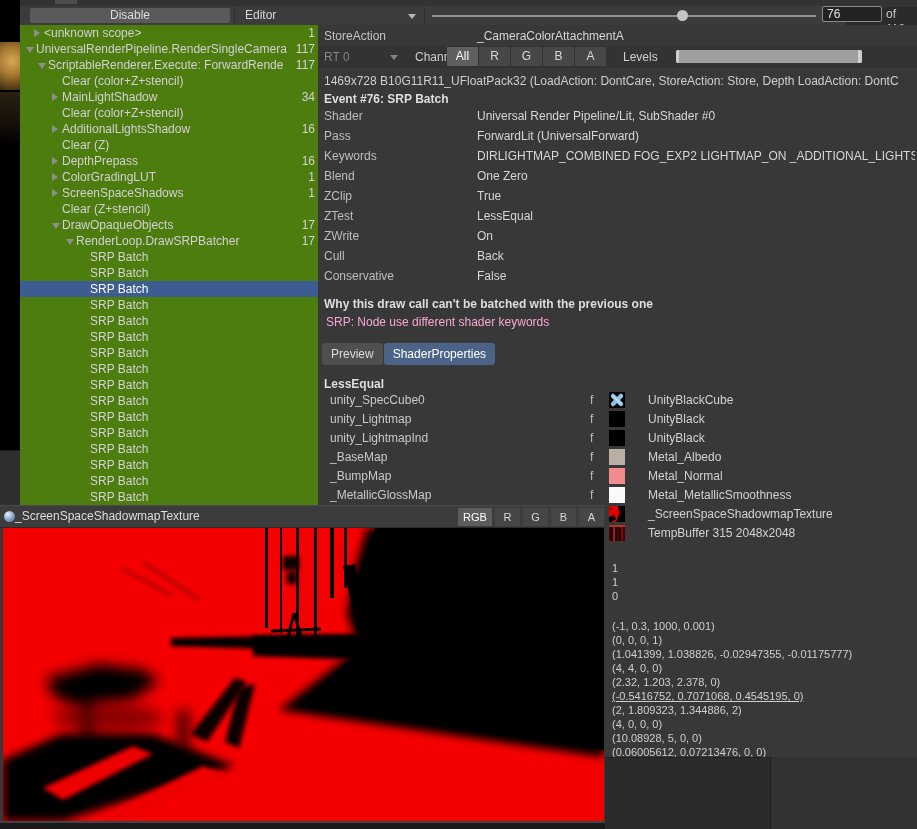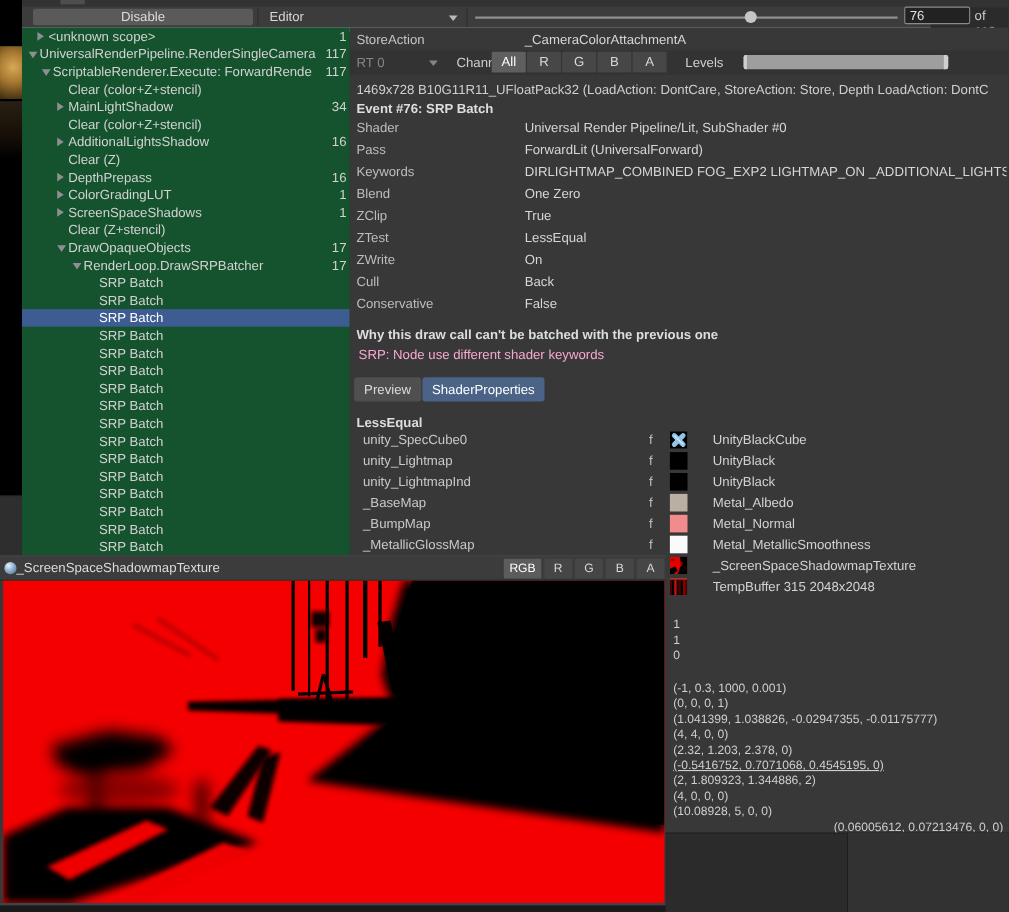--- a/index.html
+++ b/index.html
@@ -34,21 +34,21 @@
   .dd-arrow{position:absolute;right:6px;top:6px;width:0;height:0;
     border-left:4px solid transparent;border-right:4px solid transparent;border-top:5px solid #b8b8b8;}
   #frame-slider{left:412px;top:0;width:384px;height:19px;}
   #frame-track{position:absolute;left:0;top:9px;width:384px;height:2px;background:#8f8f8f;}
   #frame-thumb{position:absolute;left:245px;top:4px;width:11px;height:11px;border-radius:50%;background:#c6c6c6;}
   #frame-field{left:802px;top:0;width:54px;height:14px;background:#222;border:1px solid #8a8a8a;border-radius:2px;
     color:#e0e0e0;line-height:14px;padding-left:4px;}
   #frame-total{left:866px;top:1px;line-height:15px;color:#c8c8c8;}
 
   
-  #tree-panel{left:20px;top:25px;width:298px;height:480px;background:#14532d;overflow:hidden;}
+  #tree-panel{left:20px;top:25px;width:298px;height:480px;background:#4d7c0f;overflow:hidden;}
   .tree-row{position:absolute;left:0;width:298px;height:16px;line-height:16px;color:#d2d2d2;}
   .tree-row.selected{background:#3d5c91;color:#fff;}
   .tree-row .label{position:absolute;top:0;right:26px;height:16px;white-space:nowrap;overflow:hidden;}
   .tree-row .count{position:absolute;top:0;right:3px;height:16px;}
   .tri{position:absolute;top:4px;width:0;height:0;}
   .tri.closed{border-top:4px solid transparent;border-bottom:4px solid transparent;border-left:6px solid #8f8f8f;}
   .tri.open{border-left:4px solid transparent;border-right:4px solid transparent;border-top:6px solid #8f8f8f;margin-top:2px;}
 
   
   #detail-panel{left:318px;top:25px;width:599px;height:732px;background:#383838;overflow:hidden;}
@@ -400,21 +400,21 @@
   <div id="vector-rows">
       <div class="vector-row" style="top: 594px;">(-1, 0.3, 1000, 0.001)</div>
       <div class="vector-row" style="top: 608px;">(0, 0, 0, 1)</div>
       <div class="vector-row" style="top: 622px;">(1.041399, 1.038826, -0.02947355, -0.01175777)</div>
       <div class="vector-row" style="top: 636px;">(4, 4, 0, 0)</div>
       <div class="vector-row" style="top: 650px;">(2.32, 1.203, 2.378, 0)</div>
       <div class="vector-row" style="top: 664px; text-decoration: underline;">(-0.5416752, 0.7071068, 0.4545195, 0)</div>
       <div class="vector-row" style="top: 678px;">(2, 1.809323, 1.344886, 2)</div>
       <div class="vector-row" style="top: 692px;">(4, 0, 0, 0)</div>
       <div class="vector-row" style="top: 706px;">(10.08928, 5, 0, 0)</div>
-      <div class="vector-row" style="top: 720px; text-align: right;">(0.06005612, 0.07213476, 0, 0)</div>
+      <div class="vector-row" style="top: 720px;">(0.06005612, 0.07213476, 0, 0)</div>
     </div>
 </div>
 
 <div class="abs" id="bottom-right"></div>
 <div class="abs" id="br-divider"></div>
 <div class="abs" id="br-light"></div>
 
 <div class="abs" id="preview-window">
   <div id="preview-titlebar">
     <div id="preview-sphere"></div>

